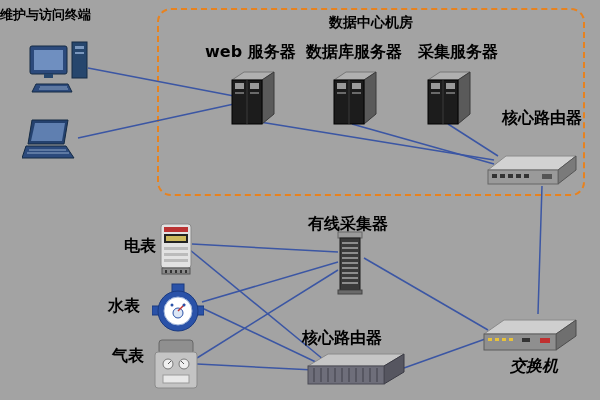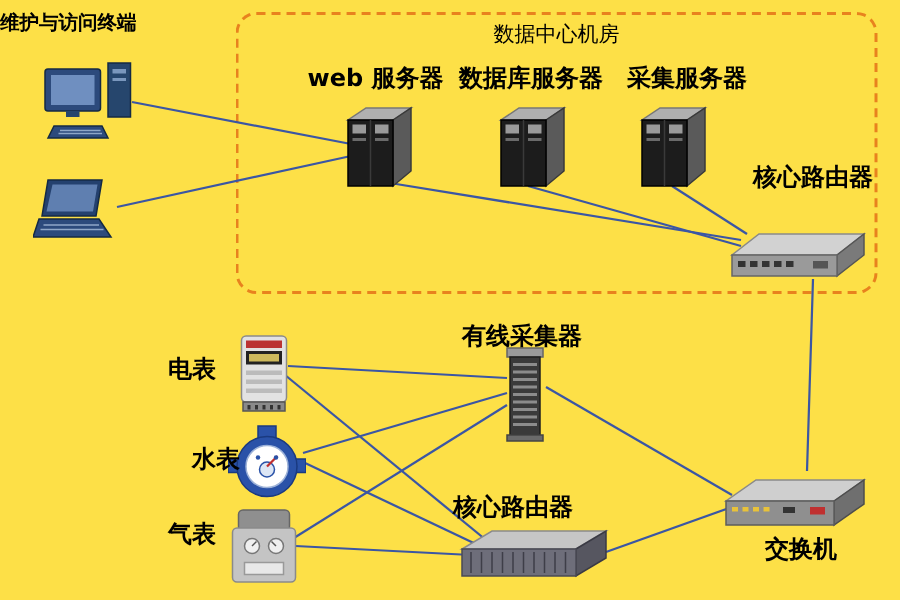--- a/index.html
+++ b/index.html
@@ -1,33 +1,33 @@
 <!DOCTYPE html>
 <html><head>
 <meta charset="utf-8">
 <style>
   html,body { margin:0; padding:0; background:#fff; }
   .canvas {
-    position:relative; width:600px; height:400px; background:#fde047;
+    position:relative; width:600px; height:400px; background:#a3a3a3;
     font-family:"DejaVu Sans","Liberation Sans",sans-serif; overflow:hidden;
   }
   .lines { position:absolute; left:0; top:0; width:600px; height:400px; z-index:1; }
   .node { position:absolute; z-index:2; }
   .lbl {
     position:absolute; z-index:3; font-size:16px; font-weight:bold; color:#000;
     white-space:nowrap;
   }
   .lbl-big { font-size:13px; }
   .dc-box {
     position:absolute; left:157px; top:8px; width:428px; height:188px;
     border:2px dashed #e8821e; border-radius:14px; z-index:0; box-sizing:border-box;
   }
   .dc-title {
     position:absolute; left:157px; top:14px; width:428px; text-align:center;
-    font-size:14px; font-weight:normal; z-index:3;
+    font-size:14px; font-weight:bold; z-index:3;
   }
 </style>
 </head>
 <body>
 
 <div class="canvas">
 
   <div class="dc-box"></div>
 
   <svg class="lines" viewBox="0 0 600 400" xmlns="http://www.w3.org/2000/svg">
@@ -50,24 +50,24 @@
   </svg>
 
   <div class="lbl lbl-big" style="left:0px; top:6px;">维护与访问终端</div>
   <div class="dc-title">数据中心机房</div>
   <div class="lbl" style="left:205px; top:42px;">web 服务器</div>
   <div class="lbl" style="left:306px; top:42px;">数据库服务器</div>
   <div class="lbl" style="left:418px; top:42px;">采集服务器</div>
   <div class="lbl" style="left:308px; top:214px;">有线采集器</div>
   <div class="lbl" style="left:502px; top:108px;">核心路由器</div>
   <div class="lbl" style="left:302px; top:328px;">核心路由器</div>
-  <div class="lbl" style="left:112px; top:236px;">电表</div>
-  <div class="lbl" style="left:128px; top:296px;text-align:right;">水表</div>
+  <div class="lbl" style="left:124px; top:236px;">电表</div>
+  <div class="lbl" style="left:108px; top:296px;text-align:right;">水表</div>
   <div class="lbl" style="left:112px; top:346px;">气表</div>
-  <div class="lbl" style="left:510px; top:356px;">交换机</div>
+  <div class="lbl" style="left:510px; top:356px;font-style:italic;">交换机</div>
 
   <div class="node" style="left:28px; top:40px;">
     <svg width="64" height="60" viewBox="0 0 64 60">
       <rect x="44" y="2" width="15" height="36" fill="#26466d" stroke="#142a44"></rect>
       <rect x="47" y="6" width="9" height="3" fill="#7a97bd"></rect>
       <rect x="47" y="12" width="9" height="2" fill="#7a97bd"></rect>
       <rect x="2" y="6" width="37" height="28" rx="2" fill="#2c4a7c" stroke="#142a44"></rect>
       <rect x="6" y="10" width="29" height="20" fill="#6f8fc0"></rect>
       <rect x="16" y="34" width="9" height="4" fill="#26466d"></rect>
       <polygon points="8,44 40,44 44,52 4,52" fill="#2c4a7c" stroke="#142a44"></polygon>

